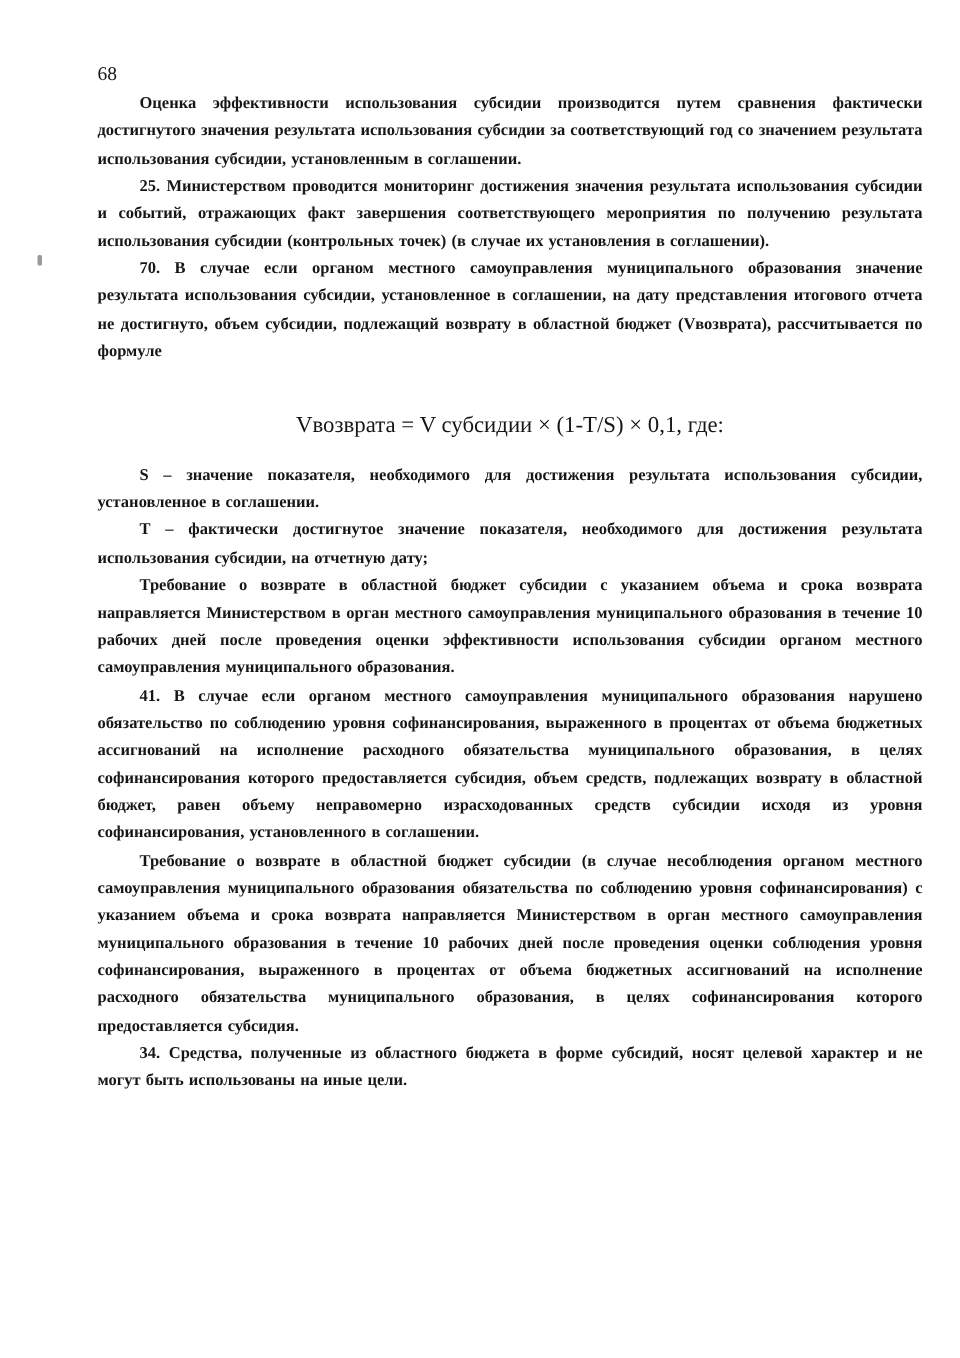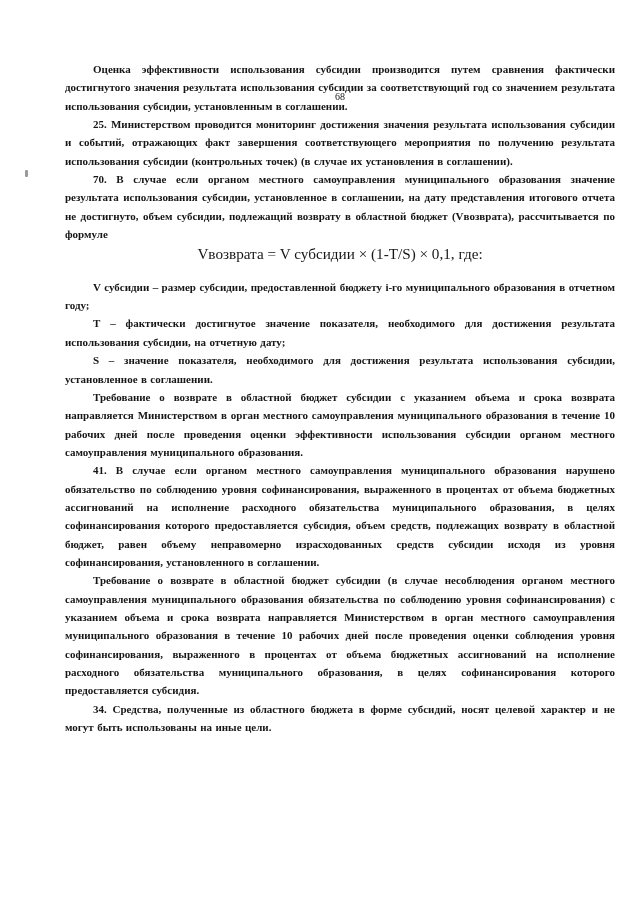--- a/index.html
+++ b/index.html
@@ -14,42 +14,40 @@
     background: #ffffff;
     overflow: hidden;
     font-family: "Liberation Serif", "DejaVu Serif", serif;
     color: #161616;
   }
   .pageno {
     position: absolute;
     top: 40px;
     left: 65px;
     width: 550px;
-    text-align: center;
-    font-size: 10px;
+    font-size: 13px;
     line-height: 18px;
-    margin-top: 48px;
   }
   .content {
     position: absolute;
     top: 60px;
     left: 65px;
     width: 550px;
   }
   .para {
     margin: 0;
     font-size: 11px;
     line-height: 18.35px;
     text-align: justify;
     text-indent: 28px;
     word-spacing: 0.06em;
     font-weight: bold;
   }
   .formula {
-    margin: 2px 0 14px 0;
+    margin: 32px 0 14px 0;
     font-size: 15.2px;
     line-height: 18.35px;
     text-align: center;
     text-indent: 0;
   }
   .artifact {
     position: absolute;
     left: 25px;
     top: 170px;
     width: 3px;
@@ -62,21 +60,20 @@
 <body>
 
 <div class="sheet">
   <div class="artifact"></div>
   <div class="pageno">68</div>
   <div class="content">
     <p class="para">Оценка эффективности использования субсидии производится путем сравнения фактически достигнутого значения результата использования субсидии за соответствующий год со значением результата использования субсидии, установленным в соглашении.</p>
     <p class="para">25. Министерством проводится мониторинг достижения значения результата использования субсидии и событий, отражающих факт завершения соответствующего мероприятия по получению результата использования субсидии (контрольных точек) (в случае их установления в соглашении).</p>
     <p class="para">70. В случае если органом местного самоуправления муниципального образования значение результата использования субсидии, установленное в соглашении, на дату представления итогового отчета не достигнуто, объем субсидии, подлежащий возврату в областной бюджет (Vвозврата), рассчитывается по формуле</p>
     <p class="formula">Vвозврата = V субсидии × (1-T/S) × 0,1, где:</p>
-    <p class="para">V субсидии – размер субсидии, предоставленной бюджету i-го муниципального образования в отчетном году;</p>
+    <p class="para">S – значение показателя, необходимого для достижения результата использования субсидии, установленное в соглашении.</p>
     <p class="para">Т – фактически достигнутое значение показателя, необходимого для достижения результата использования субсидии, на отчетную дату;</p>
-    <p class="para">S – значение показателя, необходимого для достижения результата использования субсидии, установленное в соглашении.</p>
     <p class="para">Требование о возврате в областной бюджет субсидии с указанием объема и срока возврата направляется Министерством в орган местного самоуправления муниципального образования в течение 10 рабочих дней после проведения оценки эффективности использования субсидии органом местного самоуправления муниципального образования.</p>
     <p class="para">41. В случае если органом местного самоуправления муниципального образования нарушено обязательство по соблюдению уровня софинансирования, выраженного в процентах от объема бюджетных ассигнований на исполнение расходного обязательства муниципального образования, в целях софинансирования которого предоставляется субсидия, объем средств, подлежащих возврату в областной бюджет, равен объему неправомерно израсходованных средств субсидии исходя из уровня софинансирования, установленного в соглашении.</p>
     <p class="para">Требование о возврате в областной бюджет субсидии (в случае несоблюдения органом местного самоуправления муниципального образования обязательства по соблюдению уровня софинансирования) с указанием объема и срока возврата направляется Министерством в орган местного самоуправления муниципального образования в течение 10 рабочих дней после проведения оценки соблюдения уровня софинансирования, выраженного в процентах от объема бюджетных ассигнований на исполнение расходного обязательства муниципального образования, в целях софинансирования которого предоставляется субсидия.</p>
     <p class="para">34. Средства, полученные из областного бюджета в форме субсидий, носят целевой характер и не могут быть использованы на иные цели.</p>
   </div>
 </div>
 
 </body></html>

